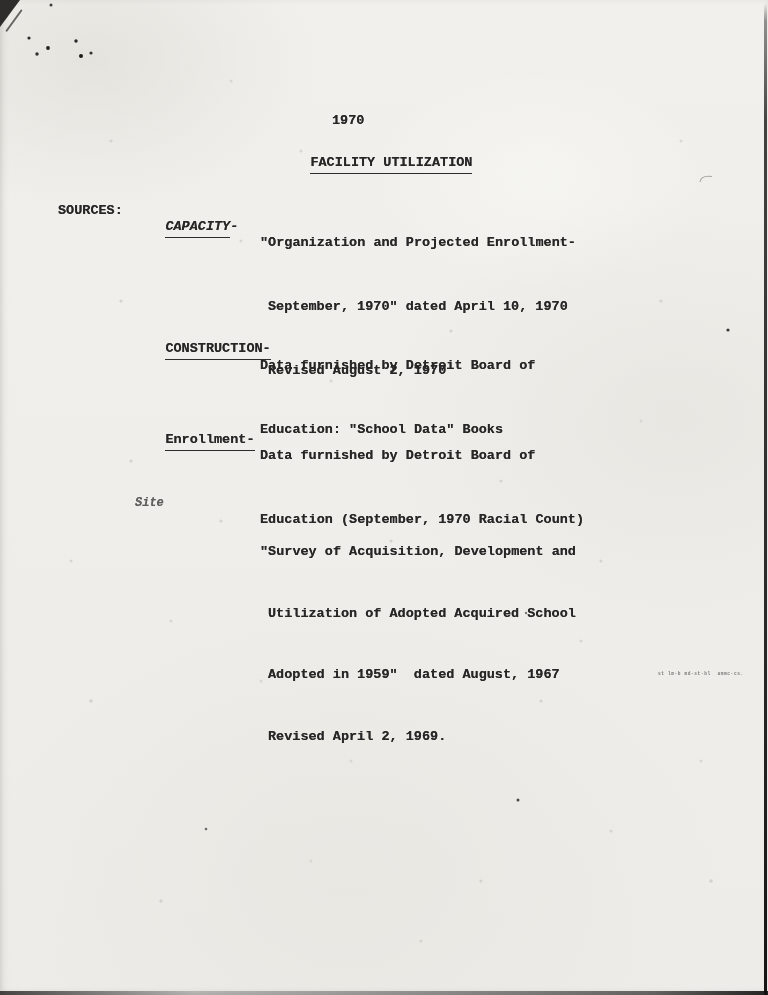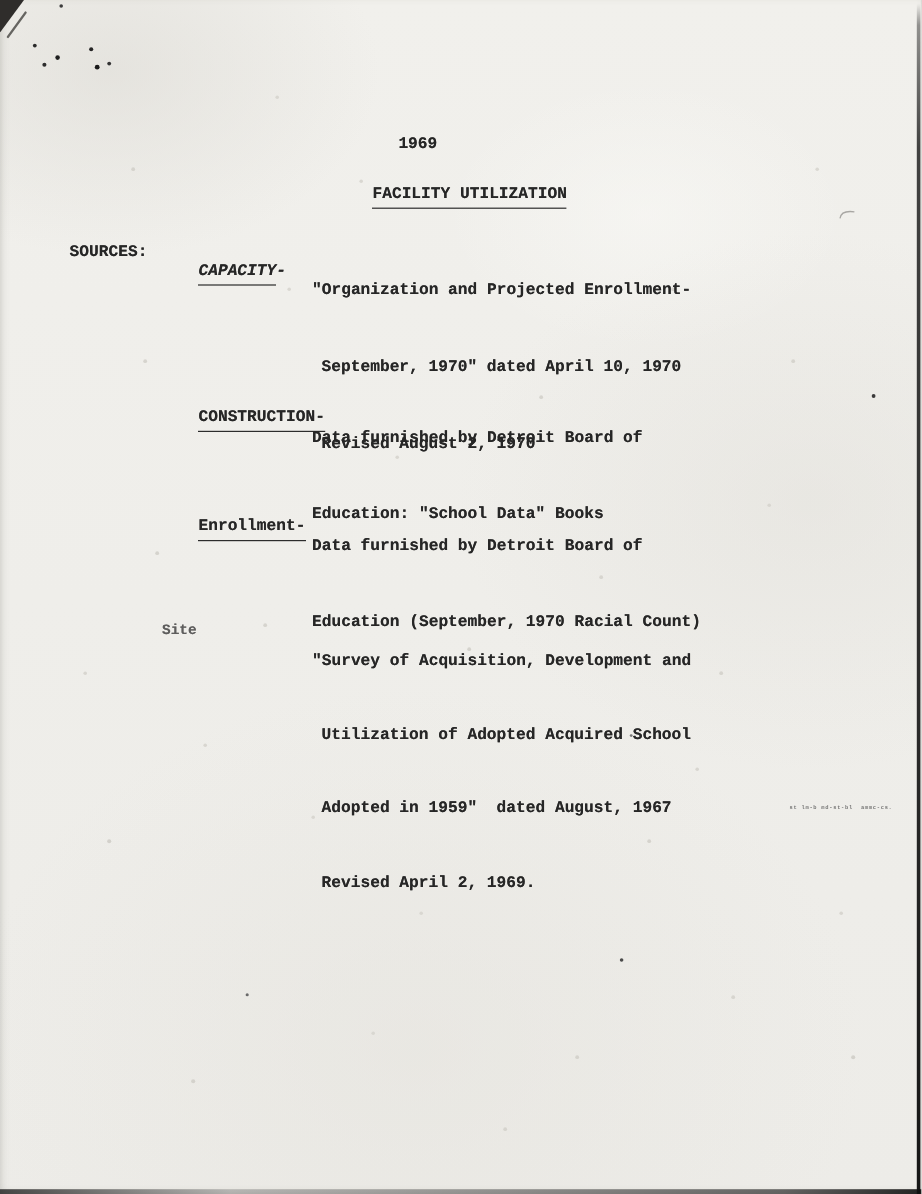--- a/index.html
+++ b/index.html
@@ -123,21 +123,21 @@
   <div class="ink-specks"></div>
   <div class="paper-specks"></div>
   <div class="edge-right"></div>
   <div class="edge-bottom"></div>
   <span class="hook-mark">
     <svg width="15" height="11" viewBox="0 0 15 11">
         <path d="M1,9 Q2,2 13,3.5" stroke="#6f6d6a" stroke-width="1.1" fill="none"></path>
       </svg>
   </span>
 
-  <div class="tw" style="left:332px;top:113px;">1969</div>
+  <div class="tw" style="left:332px;top:113px;">1970</div>
   <div class="tw" style="left:278px;top:139px;">
     <span class="ul">FACILITY UTILIZATION</span>
   </div>
 
   <div class="tw" style="left:58px;top:203px;">SOURCES:</div>
 
   <div class="tw" style="left:133px;top:203px;font-style:italic;">
     <span class="ul">CAPACITY</span><span>-</span>
   </div>
   <div class="tw body-block" style="left:260px;top:203px;">
@@ -155,21 +155,21 @@
   </div>
 
   <div class="tw" style="left:133px;top:416px;">
     <span class="ul">Enrollment-</span><span></span>
   </div>
   <div class="tw body-block" style="left:260px;top:416px;">
     <div class="ln">Data furnished by Detroit Board of</div>
     <div class="ln">Education (September, 1970 Racial Count)</div>
   </div>
 
-  <div class="overtype" style="left:135px;top:518px;">Site</div>
+  <div class="overtype" style="left:135px;top:496px;font-style:italic;">Site</div>
   <div class="tw body-block tight" style="left:260px;top:512px;">
     <div class="ln">"Survey of Acquisition, Development and</div>
     <div class="ln cont">Utilization of Adopted Acquired School</div>
     <div class="ln cont">Adopted in 1959"  dated August, 1967</div>
     <div class="ln cont">Revised April 2, 1969.</div>
   </div>
 
   <div class="margin-note">st lm-b md-st-bl  ammc-cs.</div>
 
 </div>

